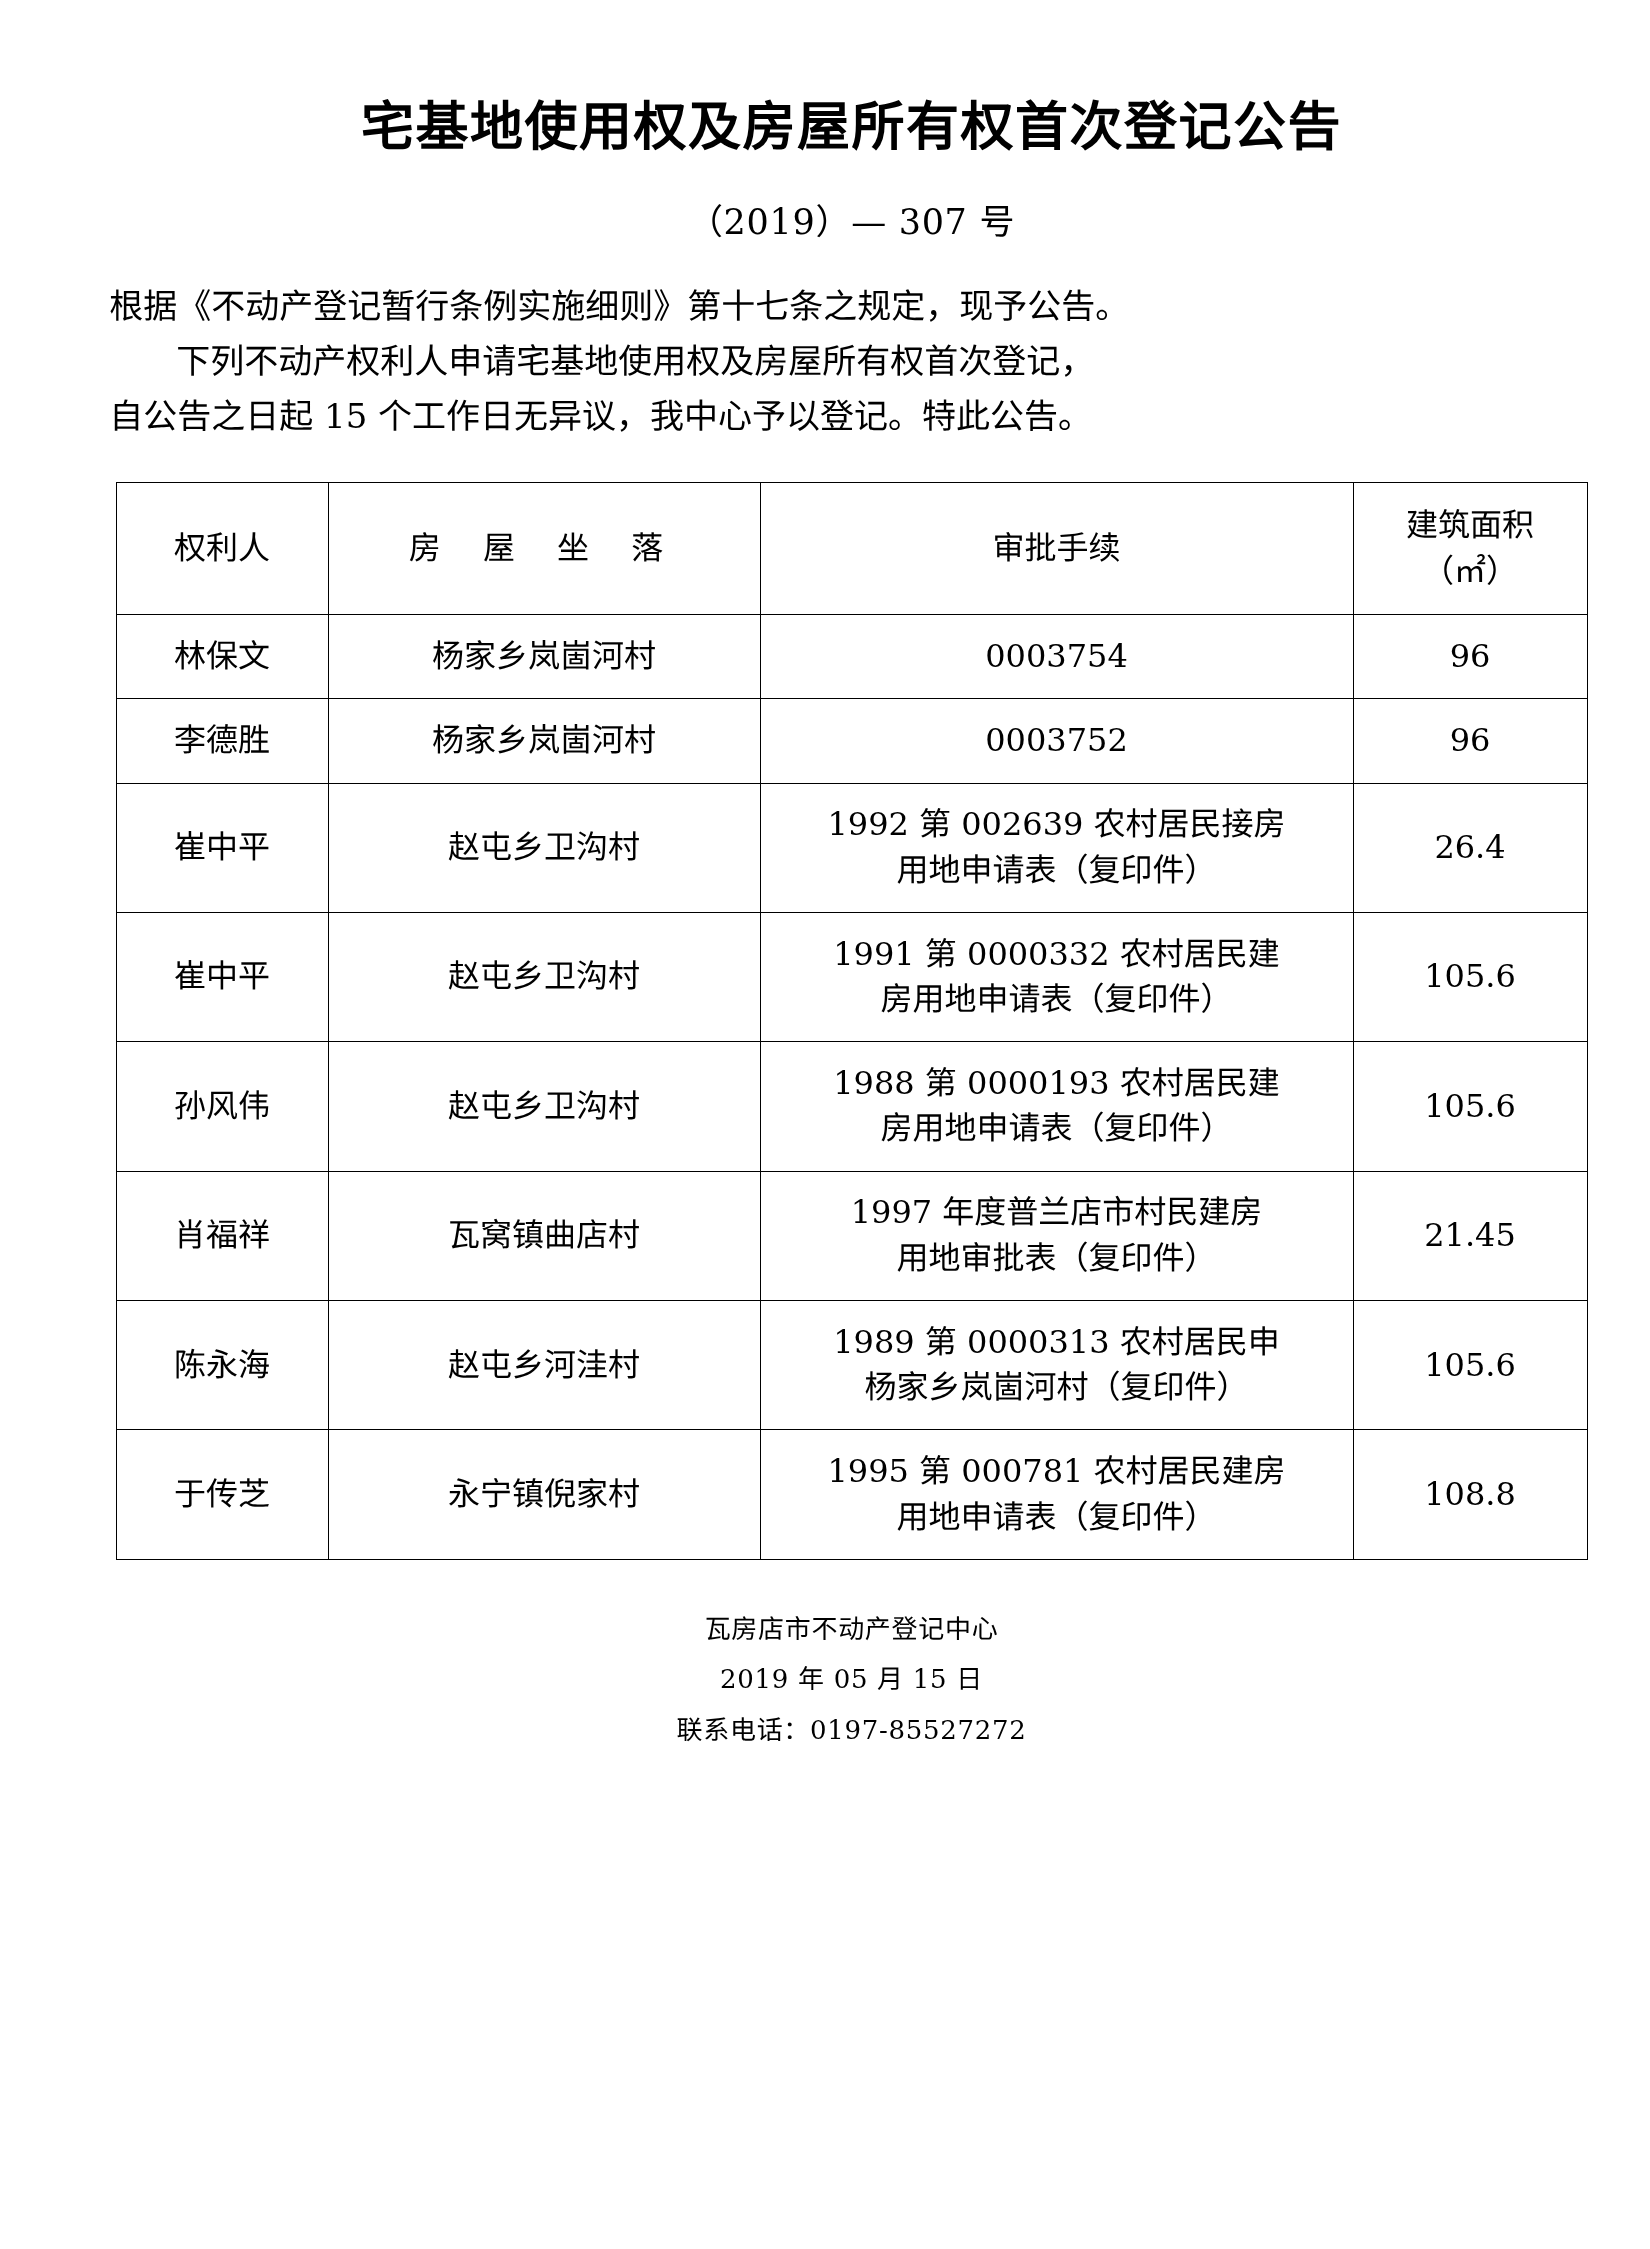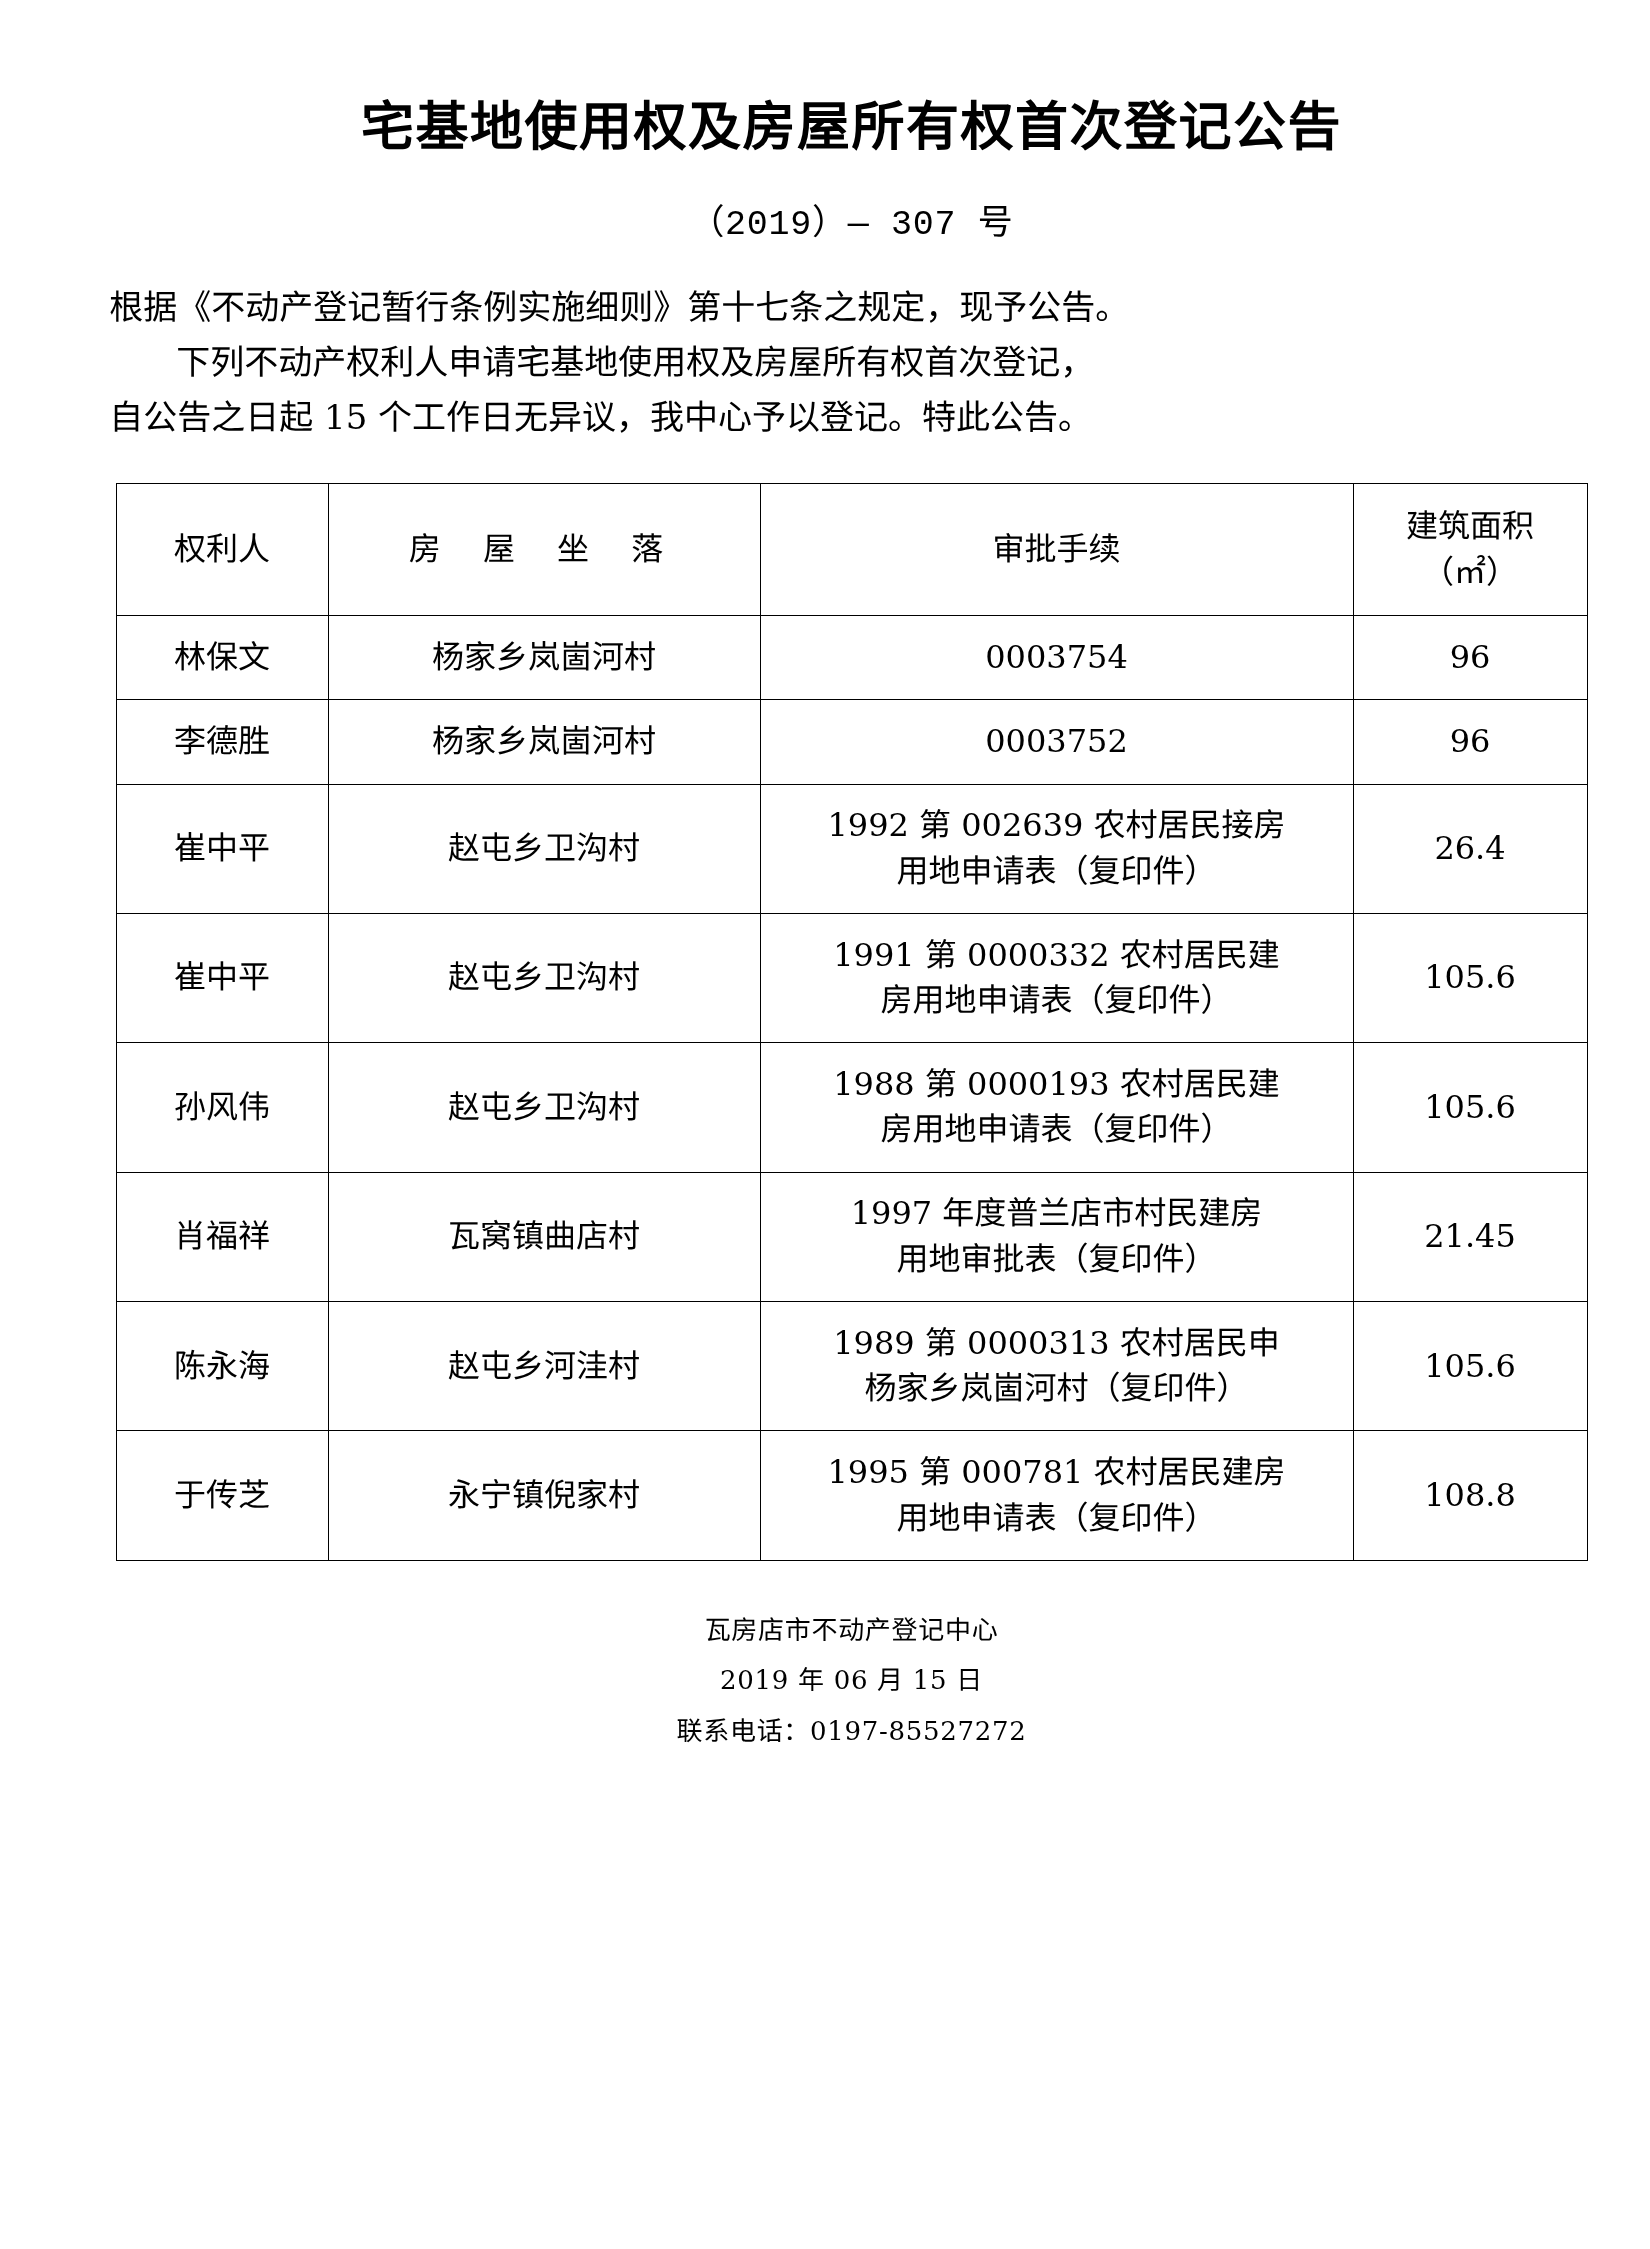--- a/index.html
+++ b/index.html
@@ -29,21 +29,20 @@
     font-weight: bold;
     letter-spacing: 1.5px;
     line-height: 1.2;
     margin: 14.6px 0 0 0;
   }
   .doc-number {
     text-align: center;
     font-size: 35px;
     margin-top: 35px;
     letter-spacing: 0.7px;
-    font-family: Liberation Mono, monospace;
   }
   .para {
     font-size: 34px;
     line-height: 1.62;
     margin-top: 35px;
     text-align: justify;
     text-justify: inter-ideograph;
     padding: 0 10.2px;
   }
   .para .indent {
@@ -209,18 +208,18 @@
           <span class="ln">1995 第 000781 农村居民建房</span>
           <span class="ln">用地申请表（复印件）</span>
         </td>
         <td class="cell-area">108.8</td>
       </tr>
     </tbody>
   </table>
 
   <div class="footer">
     <div>瓦房店市不动产登记中心</div>
-    <div>2019 年 06 月 15 日</div>
+    <div>2019 年 05 月 15 日</div>
     <div>联系电话：0197-85527272</div>
   </div>
 
 </div>
 
 
 </body></html>

